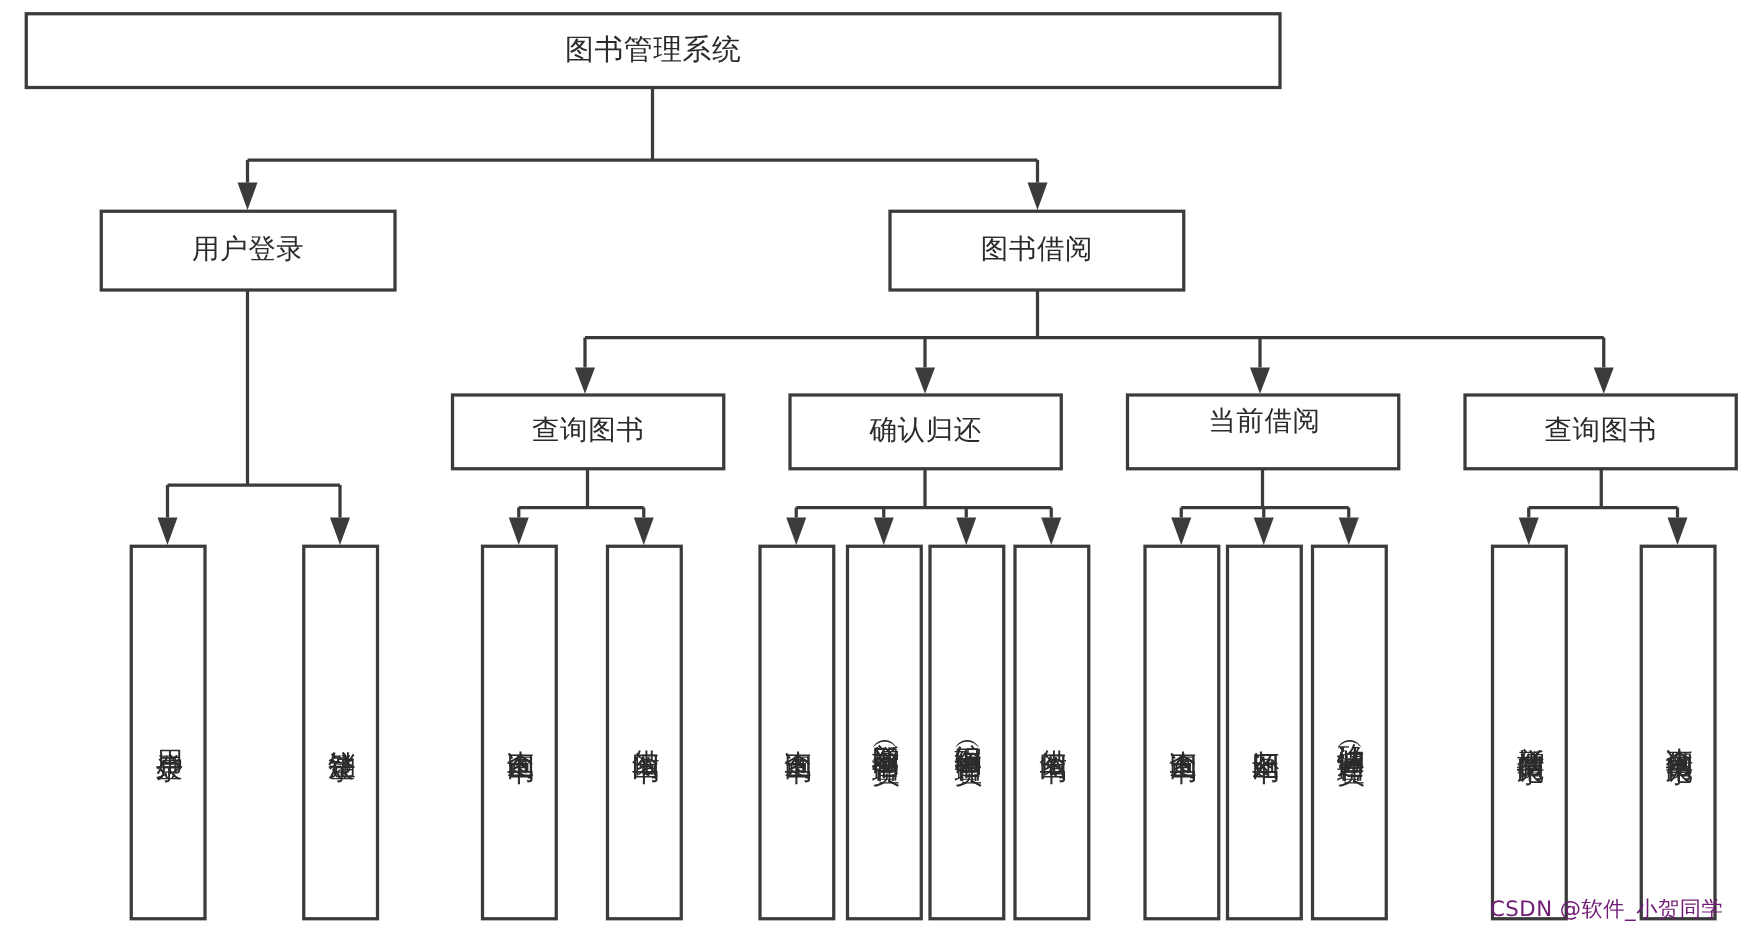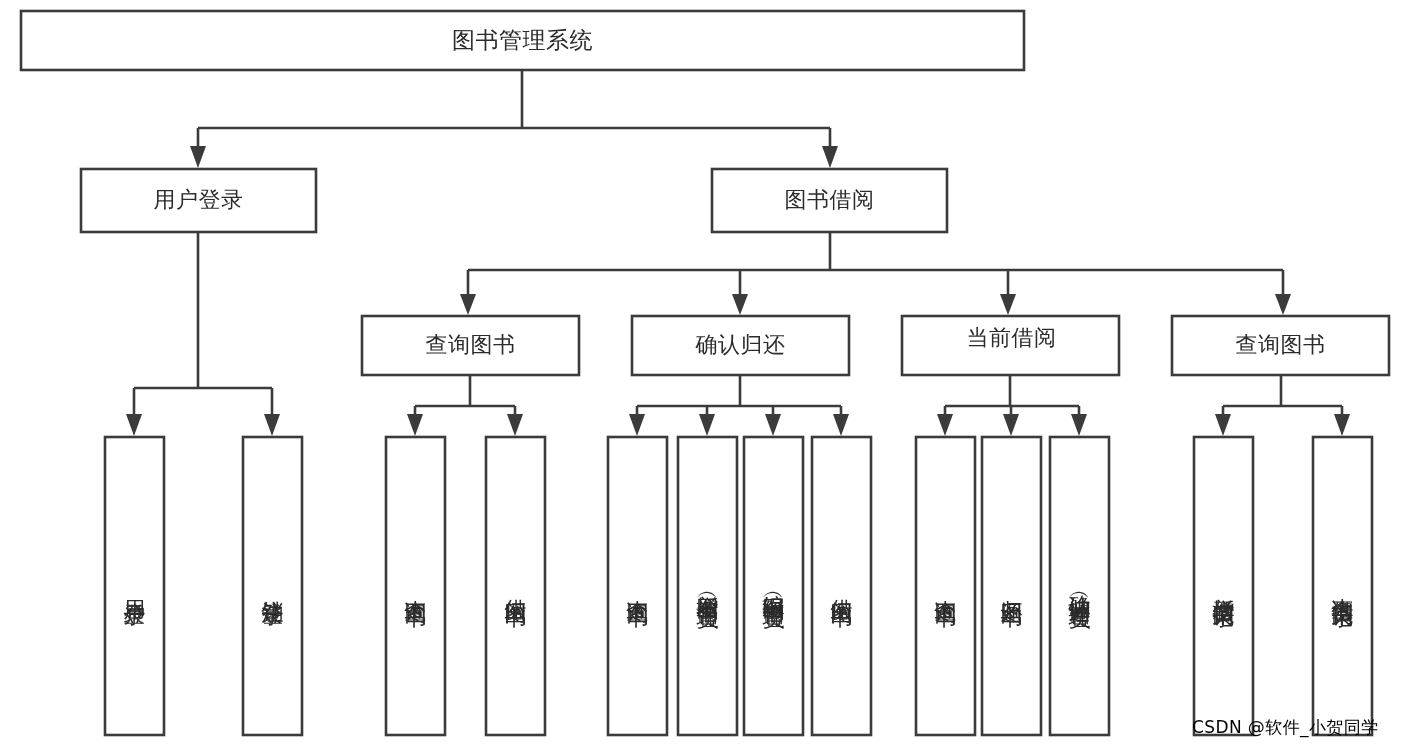--- a/index.html
+++ b/index.html
@@ -64,21 +64,21 @@
   }
   .label-v {
     font-size: 22px;
     writing-mode: vertical-rl;
     text-orientation: upright;
     letter-spacing: 2px;
     line-height: 1;
   }
   .watermark {
     position: absolute;
-    color: #000000;
+    color: #701a75;
     font-size: 17px;
     font-family: "DejaVu Sans", "Liberation Sans", sans-serif;
     letter-spacing: 0.4px;
     white-space: nowrap;
     pointer-events: none;
   }
 </style>
 </head>
 <body>
 

